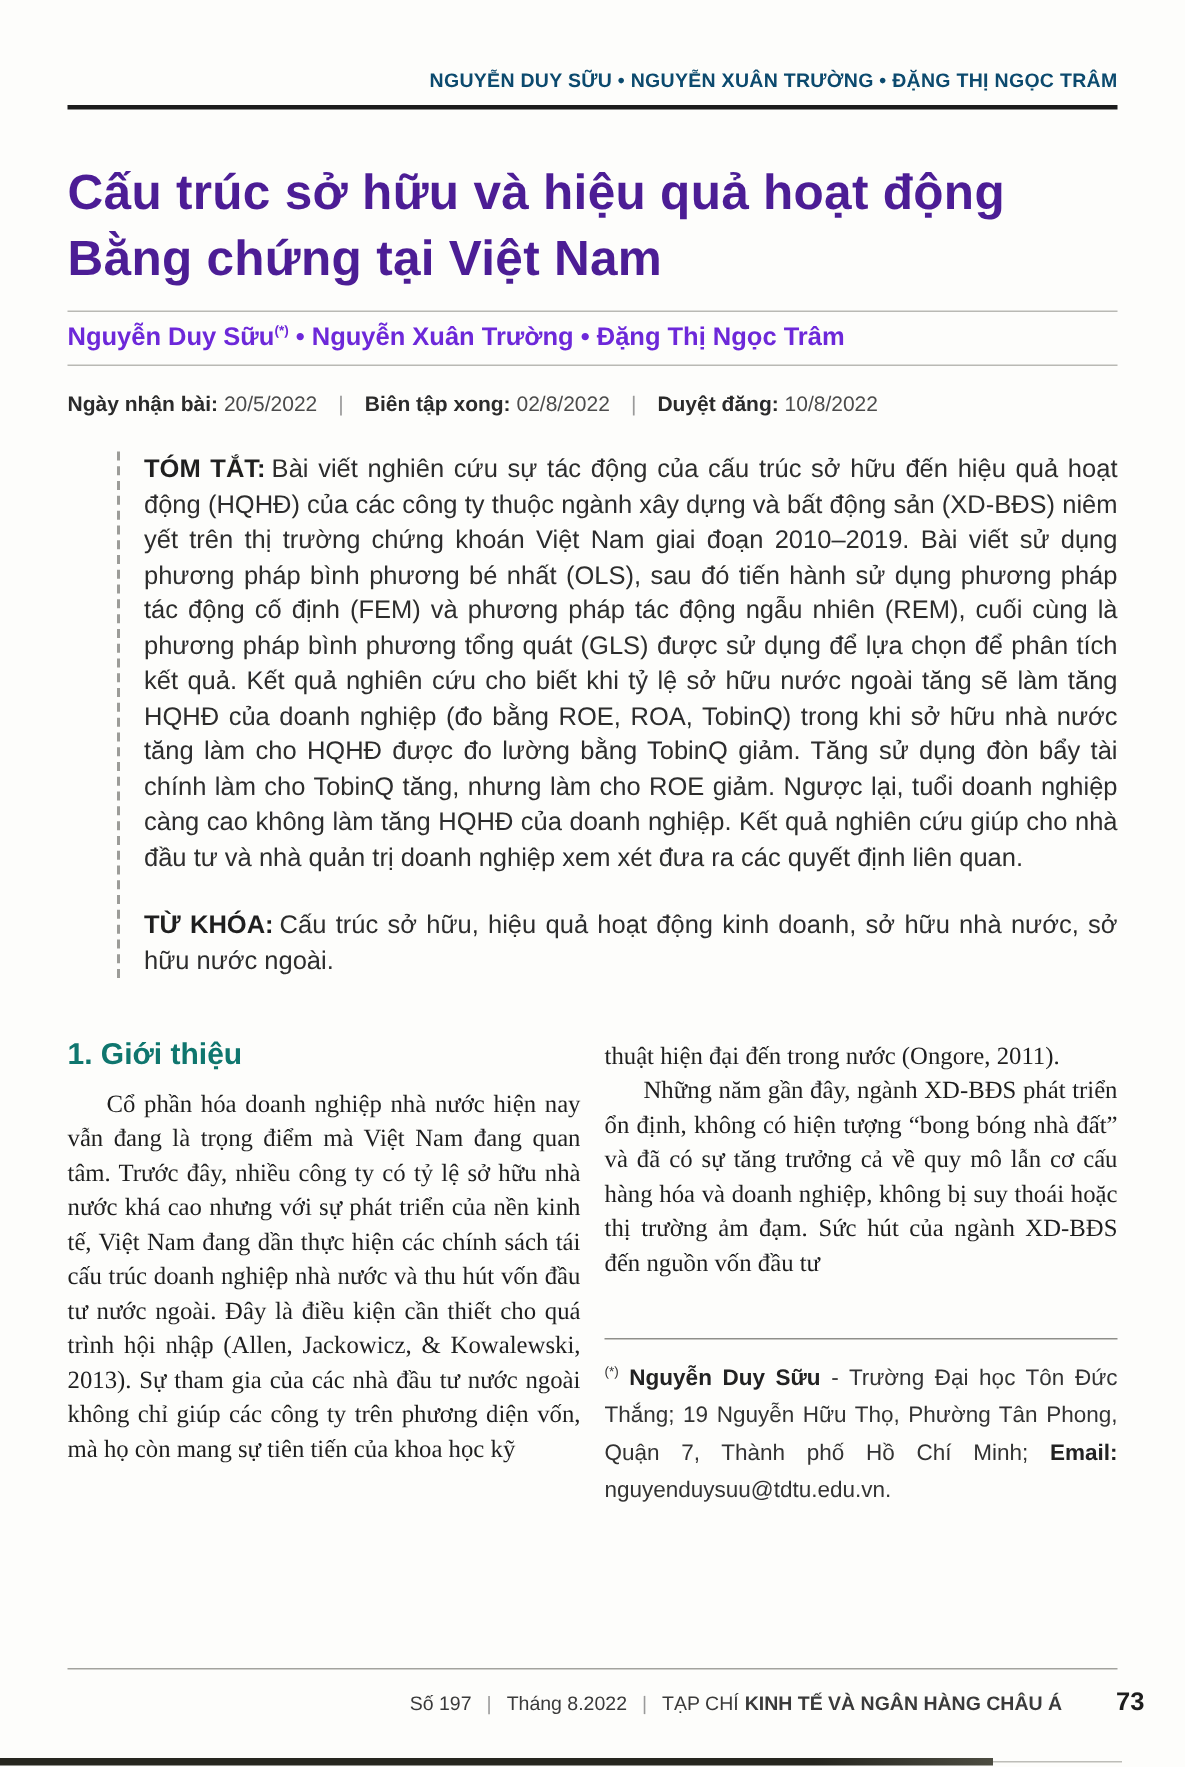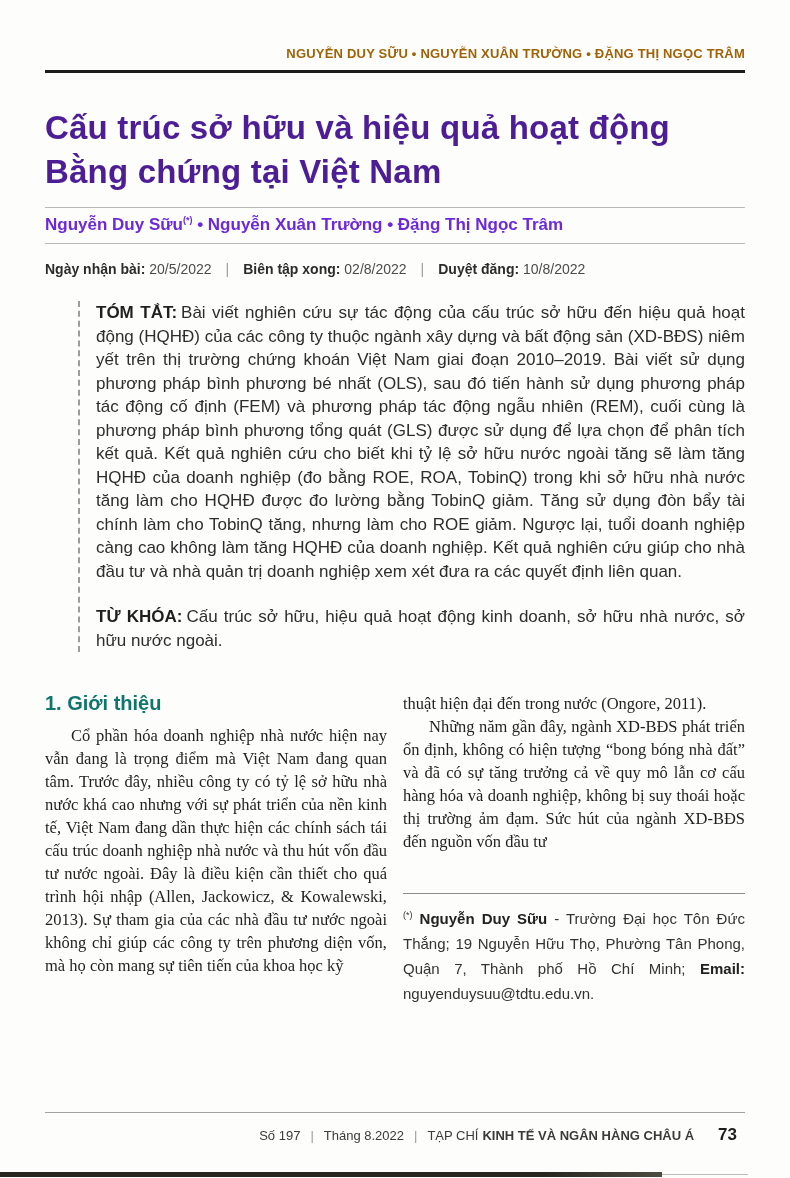--- a/index.html
+++ b/index.html
@@ -14,21 +14,21 @@
     color:#2a2a2a;
   }
   .content { margin:0 45px; }
 
   
   .running-header {
     padding-top:46px;
     text-align:right;
     font-size:13px; font-weight:bold;
     letter-spacing:.2px;
-    color:#a16207;
+    color:#0c4a6e;
   }
   .rule-thick { margin-top:9px; border-top:3.5px solid #1c1c1c; }
   .rule-thin  { border-top:1px solid #b9b9b4; }
 
   
   .title {
     margin-top:33px;
     font-size:33px; font-weight:bold;
     line-height:44px;
     color:#4c1d95;
@@ -91,27 +91,27 @@
     font-size:15px; line-height:25px;
     text-align:justify;
     color:#333;
   }
   .footnote sup { font-size:9px; }
   .footnote .b { font-weight:bold; color:#222; }
 
   
   .footer-rule { position:absolute; left:45px; right:45px; top:1112px; border-top:1px solid #a3a39e; }
   .footer-row {
-    position:absolute; right:53px; top:1125px;
+    position:absolute; right:27px; top:1125px;
     font-size:13px; color:#3a3a3a;
     display:flex; align-items:center;
   }
   .footer-row .sep { color:#9a9a9a; margin:0 10px; }
   .footer-row .journal-bold { font-weight:bold; margin-left:4px; }
-  .footer-row .page-num { font-weight:bold; font-size:17px; margin-left:24px; color:#1d1d1d; }
+  .footer-row .page-num { font-weight:bold; font-size:17px; margin-left:36px; color:#1d1d1d; }
 
   
   .scan-bar {
     position:absolute; left:0; bottom:1px;
     width:662px; height:5px;
     background:linear-gradient(to right, #26261f 0%, #26261f 82%, #4c4c41 100%);
   }
   .scan-bar-ext {
     position:absolute; left:662px; bottom:3px;
     width:86px; height:1px; background:#bdbdb8;

